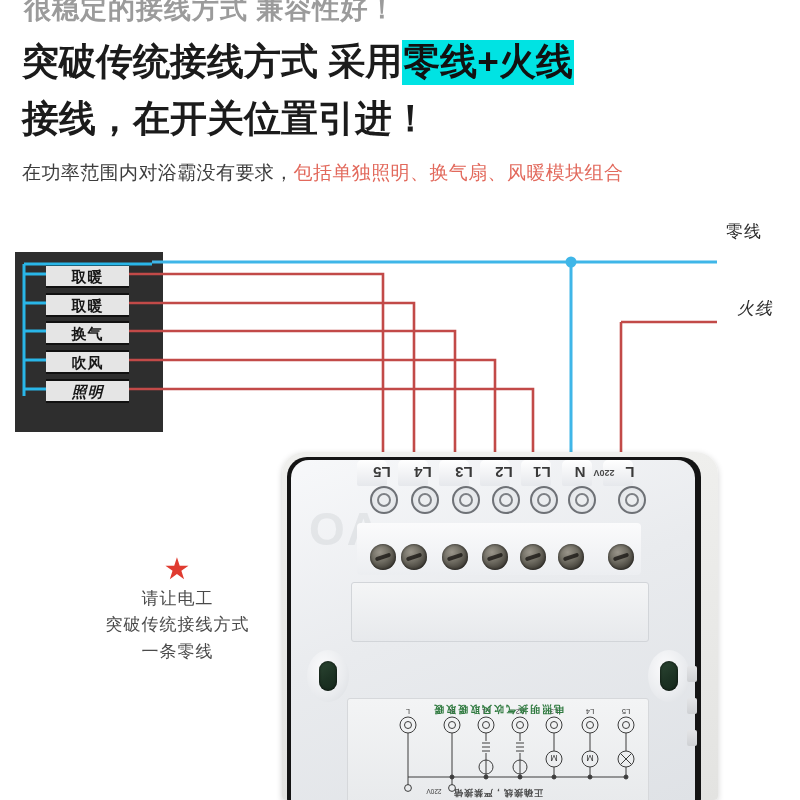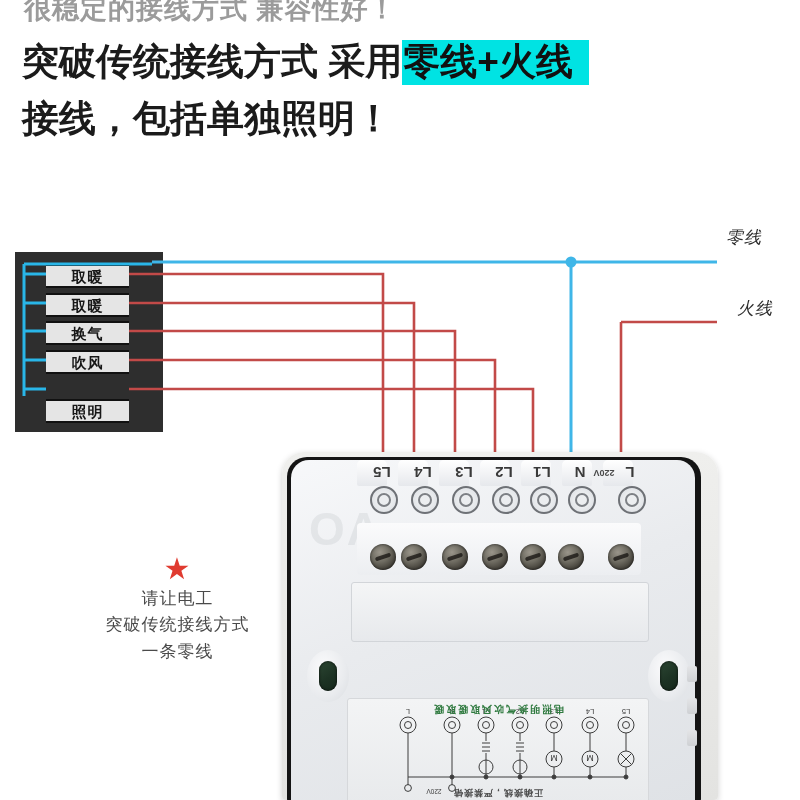--- a/index.html
+++ b/index.html
@@ -20,21 +20,21 @@
     letter-spacing:1px;white-space:nowrap;
   }
   .headline{
     position:absolute;left:22px;
     font-size:37px;font-weight:700;color:#1b1b1b;
     letter-spacing:0px;white-space:nowrap;line-height:1;
   }
   .headline.l1{top:43px;}
   .headline.l2{top:100px;}
   .hl{
-    background:#00e3e3;color:#111;padding:1px 16px 3px 1px;margin-top:39px;
+    background:#00e3e3;color:#111;padding:1px 1px 3px 1px;margin-top:39px;
   }
   .subline{
     position:absolute;left:22px;top:160px;
     font-size:19px;color:#3d3d3d;white-space:nowrap;letter-spacing:0.4px;
   }
   .subline .accent{color:#e2695c;}
 
   
   #wires{position:absolute;left:0;top:0;width:800px;height:800px;pointer-events:none;}
 
@@ -175,33 +175,34 @@
 </style>
 </head>
 <body>
 
 <div id="root">
 
   <div class="clipped-line">很稳定的接线方式  兼容性好！</div>
 
   <div class="headline l1"><span>突破传统接线方式  采用</span><span class="hl">零线+火线</span></div>
 
-  <div class="headline l2">接线，包括单独照明！</div>
-
+  <div class="headline l2">接线，在开关位置引进！</div>
+
+  <div class="subline"><span>在功率范围内对浴霸没有要求，</span><span class="accent">包括单独照明、换气扇、风暖模块组合</span></div>
 
   <div class="unit-box"></div>
 
   <div class="ybtn" style="top:264px;">取暖</div>
   <div class="ybtn" style="top:293px;">取暖</div>
   <div class="ybtn" style="top:321px;">换气</div>
   <div class="ybtn" style="top:350px;">吹风</div>
-  <div class="ybtn" style="top:399px;">照明</div>
-
-
-  <div class="wire-cap" style="left:726px;top:226px;font-style:italic;">零线</div>
+  <div class="ybtn" style="top:379px;font-style:italic;">照明</div>
+
+
+  <div class="wire-cap" style="left:726px;top:220px;">零线</div>
   <div class="wire-cap" style="left:737px;top:297px;font-style:italic;">火线</div>
 
   <svg id="wires" viewBox="0 0 800 800">
     <g fill="none" stroke-linecap="butt">
 
       <g stroke="#29b6e8" stroke-width="3">
         <path d="M24,264 L24,396"></path>
         <path d="M24,264 L152,264"></path>
         <path d="M24,274 L46,274"></path>
         <path d="M24,303 L46,303"></path>

